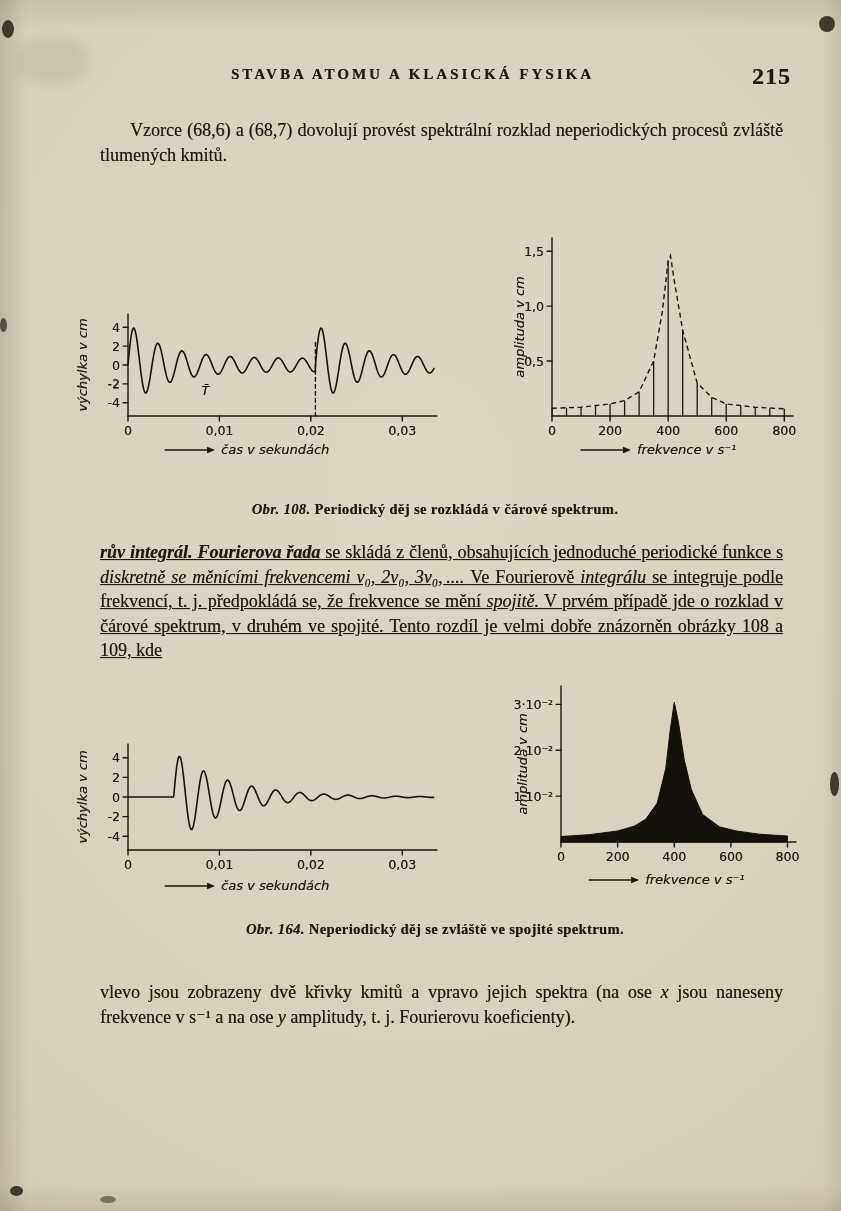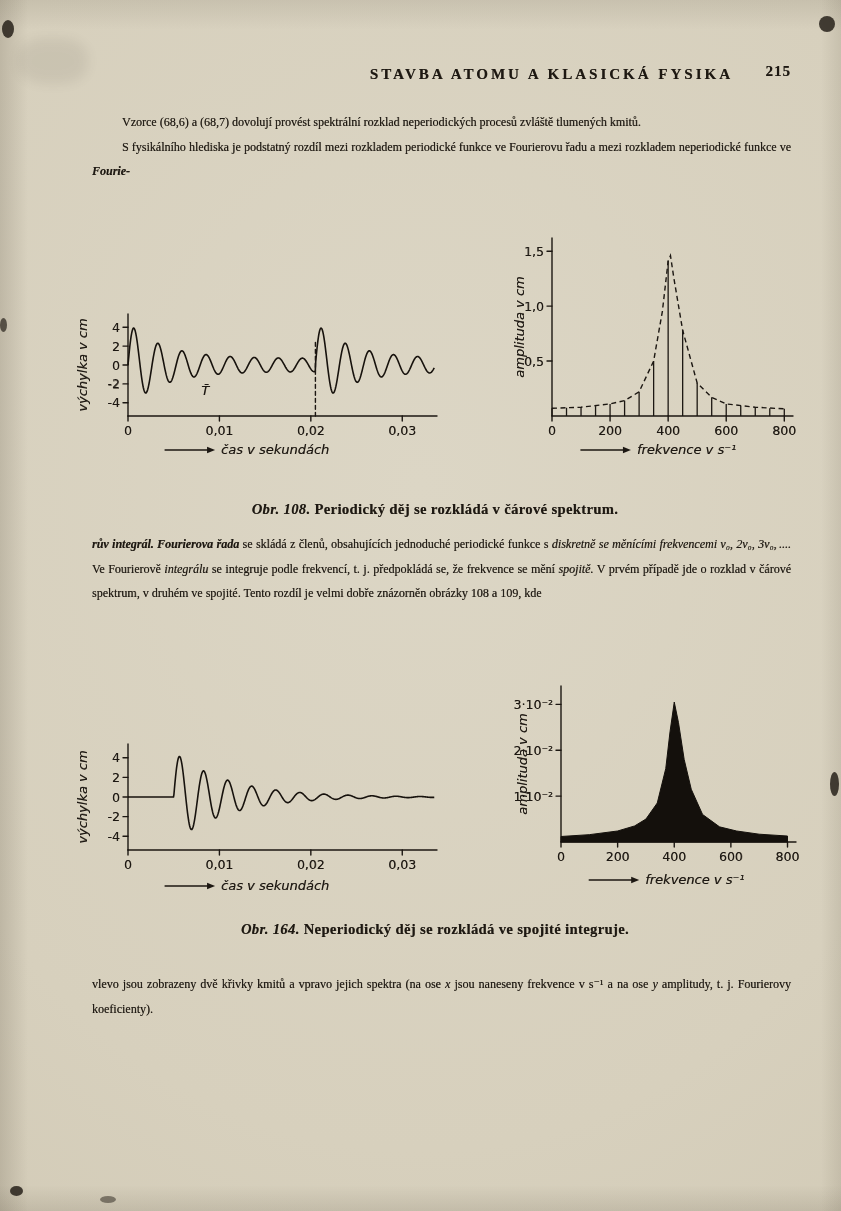--- a/index.html
+++ b/index.html
@@ -24,30 +24,30 @@
   .stain{position:absolute;background:#27211a;border-radius:50%;opacity:.85;}
   .s1{left:2px;top:20px;width:12px;height:18px;}
   .s2{right:6px;top:16px;width:16px;height:16px;}
   .s3{right:2px;top:772px;width:9px;height:24px;}
   .s4{left:10px;top:1186px;width:13px;height:10px;}
   .s5{left:100px;top:1196px;width:16px;height:7px;opacity:.5;}
   .s6{left:0;top:318px;width:7px;height:14px;opacity:.7;}
   .s7{left:18px;top:38px;width:70px;height:46px;opacity:.07;filter:blur(6px);border-radius:40%;}
 
   .running-head{position:absolute;top:66px;left:92px;right:50px;font-weight:bold;}
-  .head-title{display:block;text-align:right;padding-right:58px;font-size:15px;letter-spacing:3px;}
-  .page-number{position:absolute;right:0;top:-3px;font-size:15px;letter-spacing:1px;}
-
-  .tblock p{margin:0;font-size:12px;line-height:24.6px;text-align:justify;}
+  .head-title{display:block;text-align:center;padding-right:58px;font-size:15px;letter-spacing:3px;}
+  .page-number{position:absolute;right:0;top:-3px;font-size:24px;letter-spacing:1px;}
+
+  .tblock p{margin:8px;font-size:18px;line-height:24.6px;text-align:justify;}
   p.ind{text-indent:30px;}
   .i{font-style:italic;}
   .b{font-weight:bold;}
 
   #block1{position:absolute;top:110px;left:92px;width:699px;}
-  #block3{position:absolute;top:532px;left:92px;width:699px;}
+  #block3{position:absolute;top:532px;left:92px;width:699px;text-decoration:underline;}
   #block4{position:absolute;top:972px;left:92px;width:699px;}
 
   figure{margin:0;}
   #fig108{position:absolute;top:230px;left:70px;width:730px;height:300px;}
   #fig109{position:absolute;top:664px;left:70px;width:730px;height:300px;}
   #c1{position:absolute;left:5px;top:78px;}
   #c2{position:absolute;left:442px;top:0;}
   #c3{position:absolute;left:5px;top:74px;}
   #c4{position:absolute;left:445px;top:14px;}
   figcaption{position:absolute;left:0;right:0;text-align:center;font-size:14.5px;letter-spacing:.4px;margin-top:9px;}
@@ -75,21 +75,20 @@
   <div class="stain s6"></div>
   <div class="stain s7"></div>
 
   <header class="running-head">
     <span class="head-title">STAVBA ATOMU A KLASICKÁ FYSIKA</span>
     <span class="page-number">215</span>
   </header>
 
   <div class="tblock" id="block1">
     <p class="ind"><span>Vzorce (68,6) a (68,7) dovolují provést spektrální rozklad neperiodických procesů zvláště tlumených kmitů.</span></p>
-    <p class="ind"><span>S fysikálního hlediska je podstatný rozdíl mezi rozkladem periodické funkce ve Fourierovu řadu a mezi rozkladem neperiodické funkce ve </span><span class="i b">Fourie-</span></p>
   </div>
 
   <figure id="fig108">
     <svg id="c1" width="372" height="152">
         <g>
           <line x1="53" y1="6" x2="53" y2="108" class="ax"></line>
           <line x1="53" y1="108" x2="362" y2="108" class="ax"></line>
           <line x1="53" y1="108" x2="53" y2="113" class="ax"></line>
           <text x="53" y="127" class="tick" text-anchor="middle">0</text>
           <line x1="144.42011834319527" y1="108" x2="144.42011834319527" y2="113" class="ax"></line>
@@ -220,19 +219,19 @@
           <text x="38" y="76.73529411764706" class="tick" text-anchor="end">2·10⁻²</text>
           <line x1="41" y1="26.352941176470583" x2="46" y2="26.352941176470583" class="ax"></line>
           <text x="38" y="30.852941176470583" class="tick" text-anchor="end">3·10⁻²</text>
           <text class="axlabel" text-anchor="middle" transform="translate(12,86) rotate(-90)">amplituda v cm</text>
           <line x1="74.2" y1="202" x2="120.2" y2="202" class="ax"></line>
           <path d="M 124.2 202 l -8 -3.2 l 0 6.4 z" fill="#1c1712"></path>
           <text x="130.2" y="206" class="axlabel">frekvence v s⁻¹</text>
         </g>
         <path d="M46.00 158.49 L74.31 156.66 L102.63 152.99 L119.61 147.94 L130.94 141.06 L142.27 125.00 L150.76 90.59 L155.01 53.88 L159.25 24.06 L163.50 44.71 L169.16 81.41 L176.24 111.24 L187.57 136.47 L204.55 148.86 L221.54 152.99 L244.19 156.20 L272.51 158.04 L272.51 164.00 L46.00 164.00 Z" class="areafill"></path>
       </svg>
-    <figcaption><span class="i b">Obr. 164.</span><span class="b"> Neperiodický děj se rozkládá ve spojité integruje.</span></figcaption>
+    <figcaption><span class="i b">Obr. 164.</span><span class="b"> Neperiodický děj se zvláště ve spojité spektrum.</span></figcaption>
   </figure>
 
   <div class="tblock" id="block4">
-    <p><span>vlevo jsou zobrazeny dvě křivky kmitů a vpravo jejich spektra (na ose </span><span class="i">x</span><span> jsou naneseny frekvence v s⁻¹ a na ose </span><span class="i">y</span><span> amplitudy, t. j. Fourierovy koeficienty).</span></p>
+    <p><span>vlevo jsou zobrazeny dvě křivky kmitů a vpravo jejich spektra (na ose </span><span class="i">x</span><span> jsou naneseny frekvence v s⁻¹ a na ose </span><span class="i">y</span><span> amplitudy, t. j. Fourierovu koeficienty).</span></p>
   </div>
 </div>
 
 </body></html>

